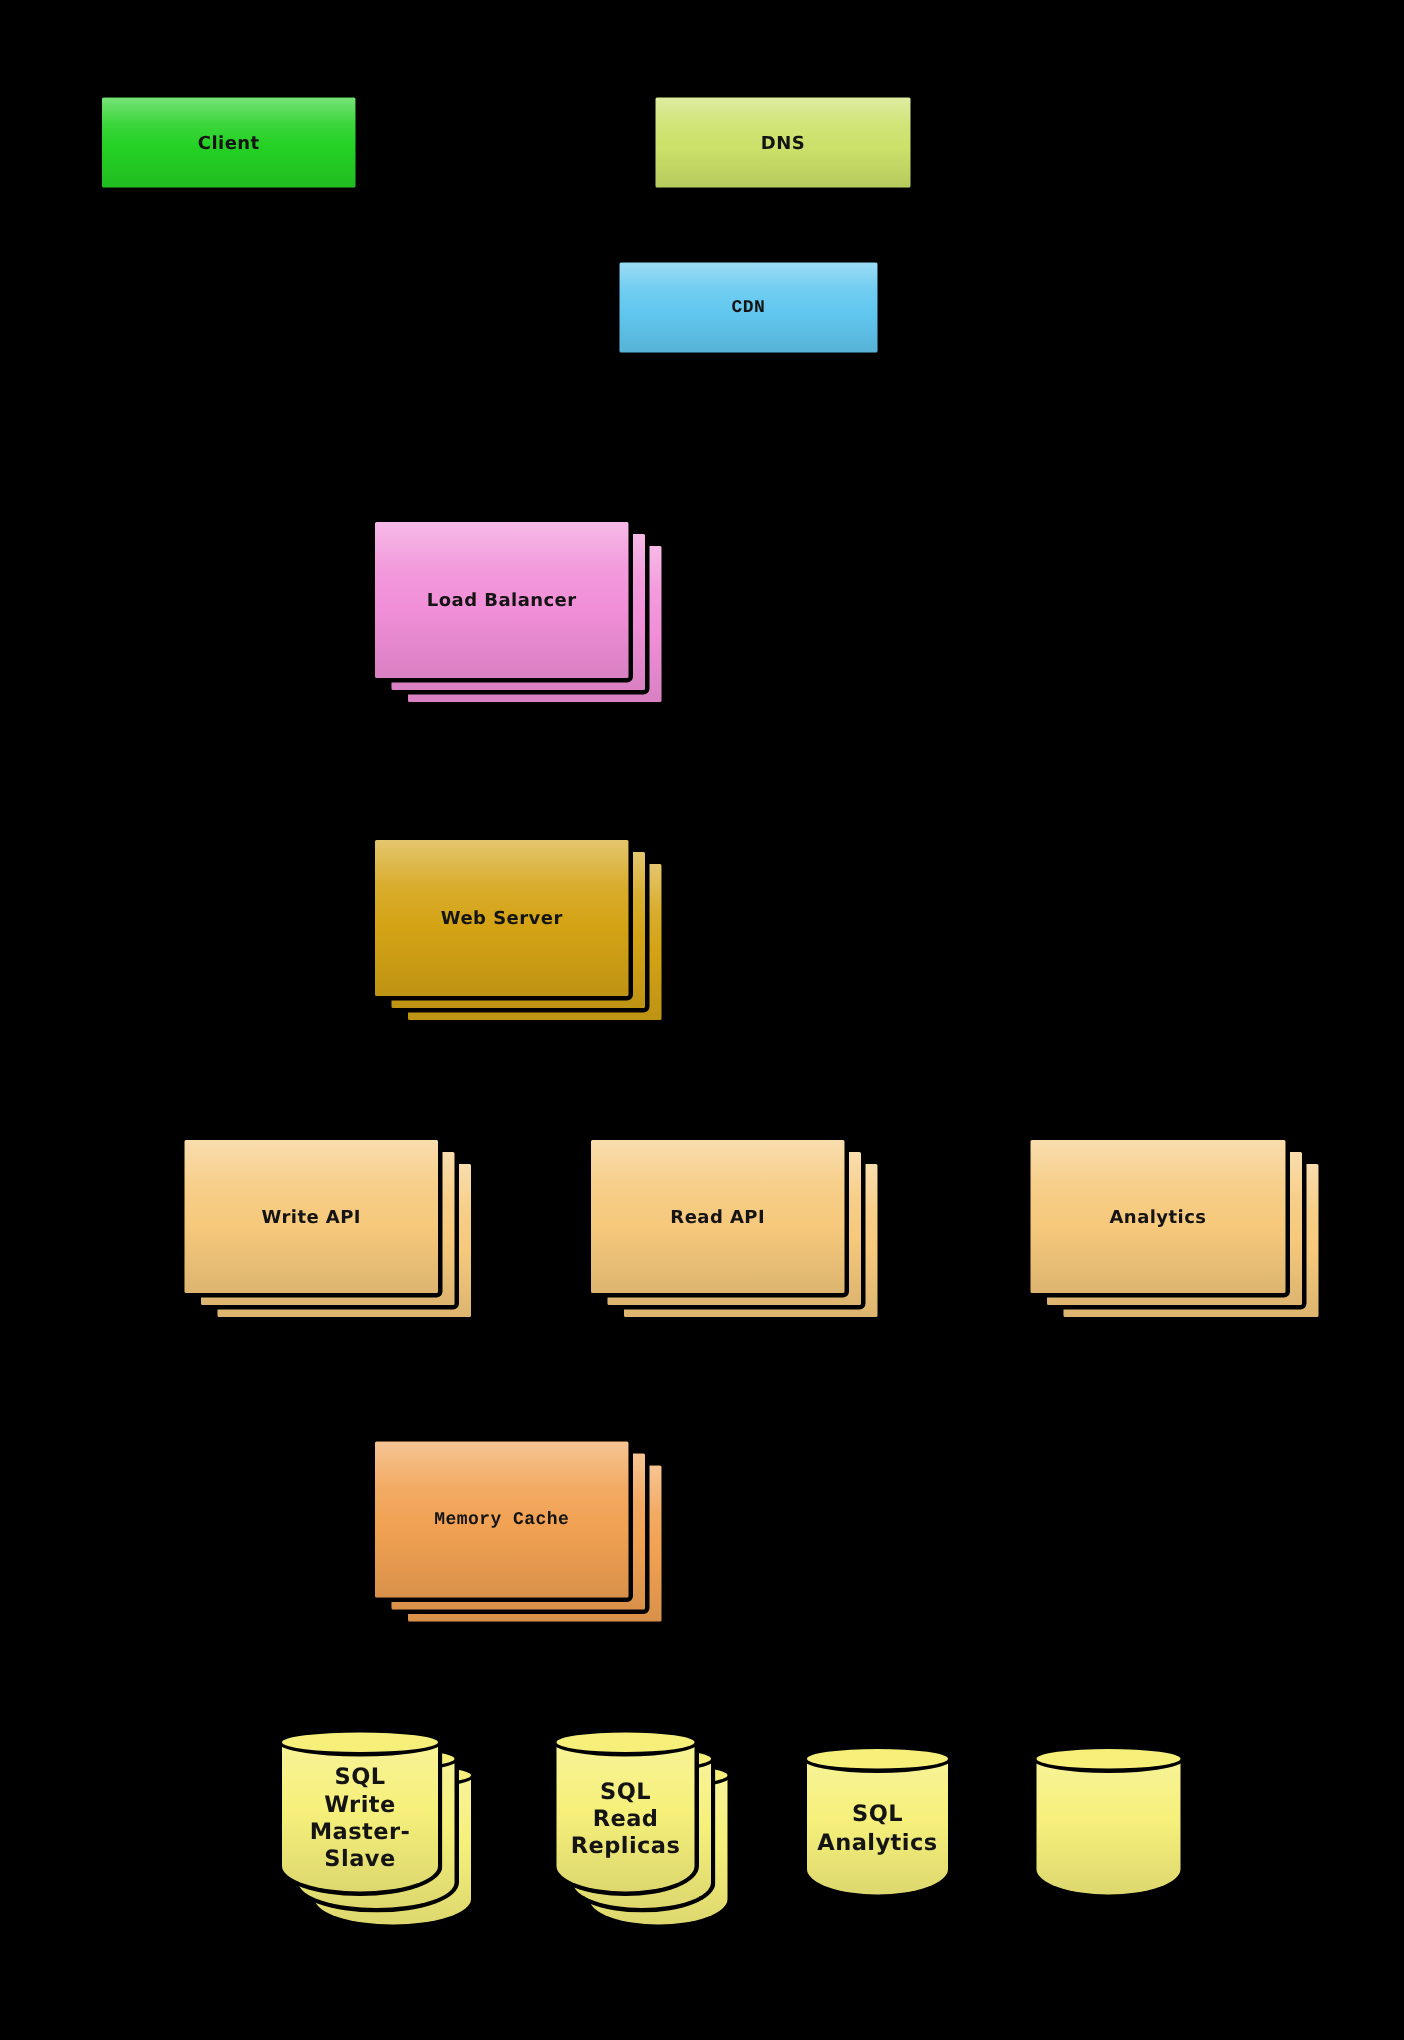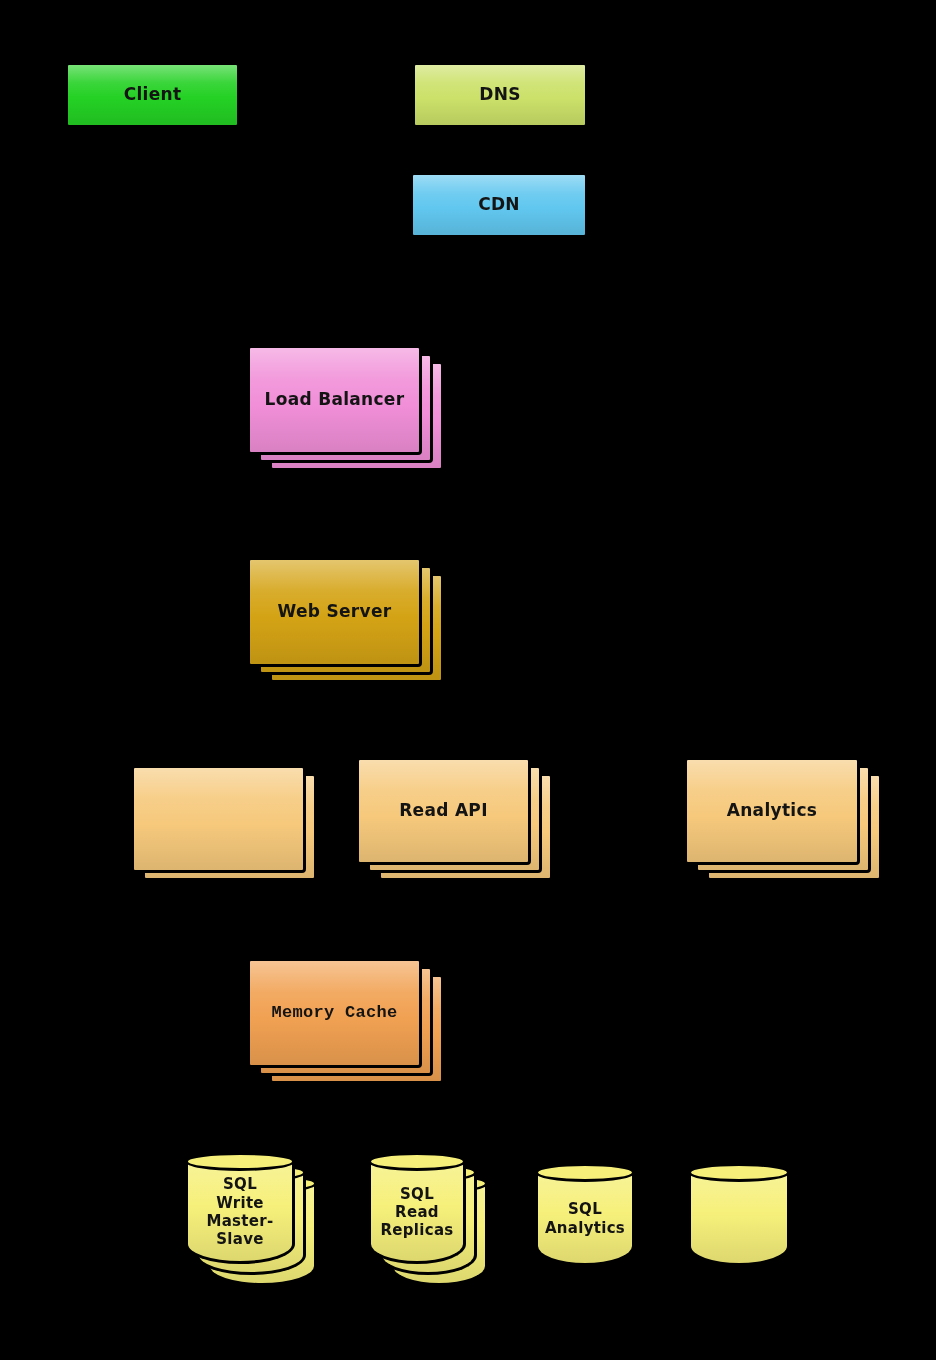--- a/index.html
+++ b/index.html
@@ -31,21 +31,21 @@
   .layer.l2 { left: calc(var(--ox) * 2); top: calc(var(--oy) * 2); }
   .layer.l1 { left: var(--ox); top: var(--oy); }
   .layer.front {
     left: 0; top: 0;
     display: flex;
     align-items: center;
     justify-content: center;
   }
   .label {
     font-weight: bold;
-    font-size: 17px;
+    font-size: 12px;
     color: #141414;
     letter-spacing: 0.3px;
     text-align: center;
     white-space: pre-line;
     line-height: 1.25;
   }
 
   
   .cyl { position: absolute; width: var(--w); height: var(--h); }
   .cyl.b2 { left: calc(var(--ox) * 2); top: calc(var(--oy) * 2); }
@@ -76,26 +76,26 @@
     left: 3px; right: 3px; top: 16px; bottom: 8px;
     display: flex;
     align-items: center;
     justify-content: center;
     font-size: 15px;
     line-height: 1.22;
   }
 
   
   #node-client        { left: 65px;  top: 62px;  width: 178px; height: 69px; --w:175px; --h:66px;  --c:#24d124; }
-  #node-dns           { left: 412px; top: 62px;  width: 179px; height: 69px; --w:176px; --h:66px;  --c:#cbe169; }
-  #node-cdn           { left: 410px; top: 172px; width: 181px; height: 69px; --w:178px; --h:66px;  --c:#61c7ef; }
+  #node-dns           { left: 434px; top: 62px;  width: 179px; height: 69px; --w:176px; --h:66px;  --c:#cbe169; }
+  #node-cdn           { left: 410px; top: 172px; width: 181px; height: 69px; font-family: Liberation Mono, monospace; --w:178px; --h:66px;  --c:#61c7ef; }
   #node-load-balancer { left: 247px; top: 345px; width: 201px; height: 130px; --w:175px; --h:110px; --c:#f18fd8; --ox:11px; --oy:8px; }
   #node-web-server    { left: 247px; top: 557px; width: 201px; height: 130px; --w:175px; --h:110px; --c:#d4a315; --ox:11px; --oy:8px; }
   #node-write-api     { left: 120px; top: 757px; width: 201px; height: 128px; --w:175px; --h:108px; --c:#f6c97c; --ox:11px; --oy:8px; }
-  #node-read-api      { left: 356px; top: 757px; width: 201px; height: 128px; --w:175px; --h:108px; --c:#f6c97c; --ox:11px; --oy:8px; }
+  #node-read-api      { left: 391px; top: 757px; width: 201px; height: 128px; --w:175px; --h:108px; --c:#f6c97c; --ox:11px; --oy:8px; }
   #node-analytics     { left: 684px; top: 757px; width: 202px; height: 128px; --w:176px; --h:108px; --c:#f6c97c; --ox:11px; --oy:8px; }
   #node-memory-cache  { left: 247px; top: 958px; width: 201px; height: 130px; font-family: Liberation Mono, monospace; --w:175px; --h:110px; --c:#f1a152; --ox:11px; --oy:8px; }
   #node-sql-write     { left: 185px; top: 1152px; width: 136px; height: 138px; --w:110px; --h:112px; --c:#f6f07b; --ox:11px; --oy:11px; }
   #node-sql-read      { left: 368px; top: 1152px; width: 124px; height: 138px; --w:98px;  --h:112px; --c:#f6f07b; --ox:11px; --oy:11px; }
   #node-sql-analytics { left: 535px; top: 1163px; width: 104px; height: 107px; --w:100px; --h:103px; --c:#f6f07b; }
   #node-object-store  { left: 688px; top: 1163px; width: 106px; height: 107px; --w:102px; --h:103px; --c:#f6f07b; }
 </style>
 </head>
 <body>
 
@@ -131,20 +131,23 @@
     <div class="layer l2"></div>
     <div class="layer l1"></div>
     <div class="layer front">
       <span class="label">Web Server</span>
     </div>
   </div>
 
   <div class="node" id="node-write-api">
     <div class="layer l2"></div>
     <div class="layer l1"></div>
+    <div class="layer front">
+      <span class="label">Write API</span>
+    </div>
   </div>
 
   <div class="node" id="node-read-api">
     <div class="layer l2"></div>
     <div class="layer l1"></div>
     <div class="layer front">
       <span class="label">Read API</span>
     </div>
   </div>
 

